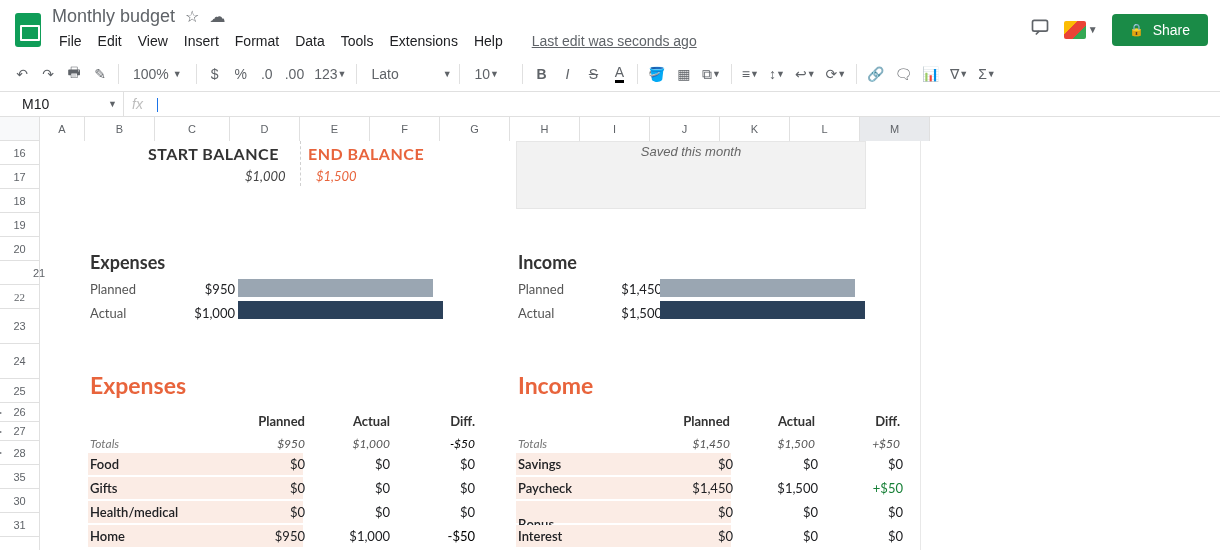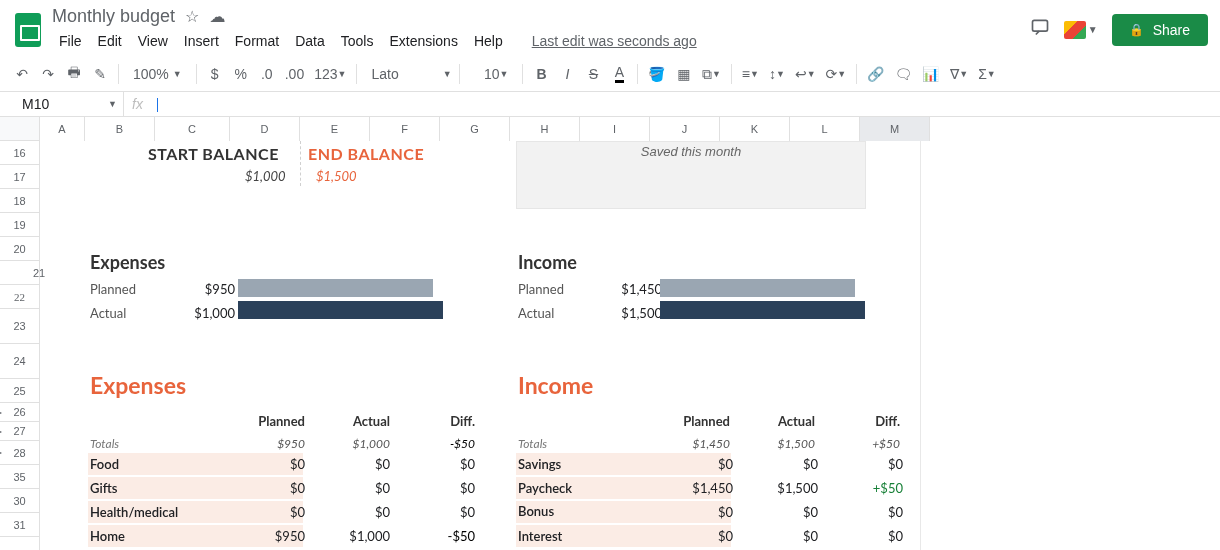--- a/index.html
+++ b/index.html
@@ -19,21 +19,21 @@
   .comment-icon, .meet-icon { color:#5f6368; font-size:20px; }
   .meet-box { width:22px; height:18px; background:linear-gradient(135deg,#fbbc04 0 33%,#ea4335 33% 66%,#34a853 66%); border-radius:2px; position:relative; }
   .meet-caret { font-size:10px; color:#5f6368; margin-left:2px; }
   .share-btn { background:#1a8b47; color:#fff; padding:8px 18px; border-radius:4px; display:flex; align-items:center; gap:8px; font-size:14px; font-weight:500; cursor:pointer; }
   .lock { font-size:12px; }
   .toolbar { display:flex; align-items:center; gap:2px; padding:4px 10px; border-bottom:1px solid #e0e0e0; margin-top:4px; }
   .tb-btn { min-width:24px; height:26px; display:flex; align-items:center; justify-content:center; color:#5f6368; cursor:pointer; padding:0 4px; border-radius:2px; font-size:14px; }
   .tb-sep { width:1px; height:20px; background:#e0e0e0; margin:0 4px; }
   .tb-zoom { padding:0 8px; display:flex; align-items:center; gap:4px; }
   .tb-font { width:90px; padding:0 8px; display:flex; align-items:center; justify-content:space-between;gap:44px; }
-  .tb-size { width:50px; padding:0 8px; display:flex; align-items:center; justify-content:flex-end; }
+  .tb-size { width:50px; padding:0 8px; display:flex; align-items:center; justify-content:flex-start; }
   .caret { font-size:9px; color:#5f6368; }
   .textcolor-ul { border-bottom:3px solid #000; padding-bottom:1px; line-height:1; }
   .namebox-row { display:flex; align-items:center; border-bottom:1px solid #e0e0e0; }
   .namebox { width:108px; padding:4px 6px; font-size:14px; color:#202124; display:flex; align-items:center; justify-content:space-between; border-right:1px solid #e0e0e0;margin-left:16px; }
   .fx { padding:0 8px; color:#bdbdbd; font-style:italic; font-size:14px; }
   .formulabar { flex:1; padding:4px; }
   .cursor-bar { display:inline-block; width:1px; height:14px; background:#1a73e8; vertical-align:middle; margin-left:2px; }
   
   .grid-area { display:flex; height:calc(550px - 124px); }
   .row-headers { width:40px; border-right:1px solid #e0e0e0; background:#fff; }
@@ -347,21 +347,21 @@
           <div class="ctext data-row" style="left: 478px; top: 315px; font-weight: 600;">Savings</div>
           <div class="ctext data-row data-cell" style="left: 628px; top: 315px;">$0</div>
           <div class="ctext data-row data-cell" style="left: 713px; top: 315px;">$0</div>
           <div class="ctext data-row data-cell" style="left: 798px; top: 315px;">$0</div>
           <div class="row-stripe" style="left: 476px; top: 336px; width: 215px;"></div>
           <div class="ctext data-row" style="left: 478px; top: 339px; font-weight: 600;">Paycheck</div>
           <div class="ctext data-row data-cell" style="left: 628px; top: 339px;">$1,450</div>
           <div class="ctext data-row data-cell" style="left: 713px; top: 339px;">$1,500</div>
           <div class="ctext data-row data-cell green" style="left: 798px; top: 339px;">+$50</div>
           <div class="row-stripe" style="left: 476px; top: 360px; width: 215px;"></div>
-          <div class="ctext data-row" style="left: 478px; top: 362px; font-weight: 600;">Bonus</div>
+          <div class="ctext data-row" style="left: 478px; top: 375px; font-weight: 600;">Bonus</div>
           <div class="ctext data-row data-cell" style="left: 628px; top: 363px;">$0</div>
           <div class="ctext data-row data-cell" style="left: 713px; top: 363px;">$0</div>
           <div class="ctext data-row data-cell" style="left: 798px; top: 363px;">$0</div>
           <div class="row-stripe" style="left: 476px; top: 384px; width: 215px;"></div>
           <div class="ctext data-row" style="left: 478px; top: 387px; font-weight: 600;">Interest</div>
           <div class="ctext data-row data-cell" style="left: 628px; top: 387px;">$0</div>
           <div class="ctext data-row data-cell" style="left: 713px; top: 387px;">$0</div>
           <div class="ctext data-row data-cell" style="left: 798px; top: 387px;">$0</div>
         </div>
 

